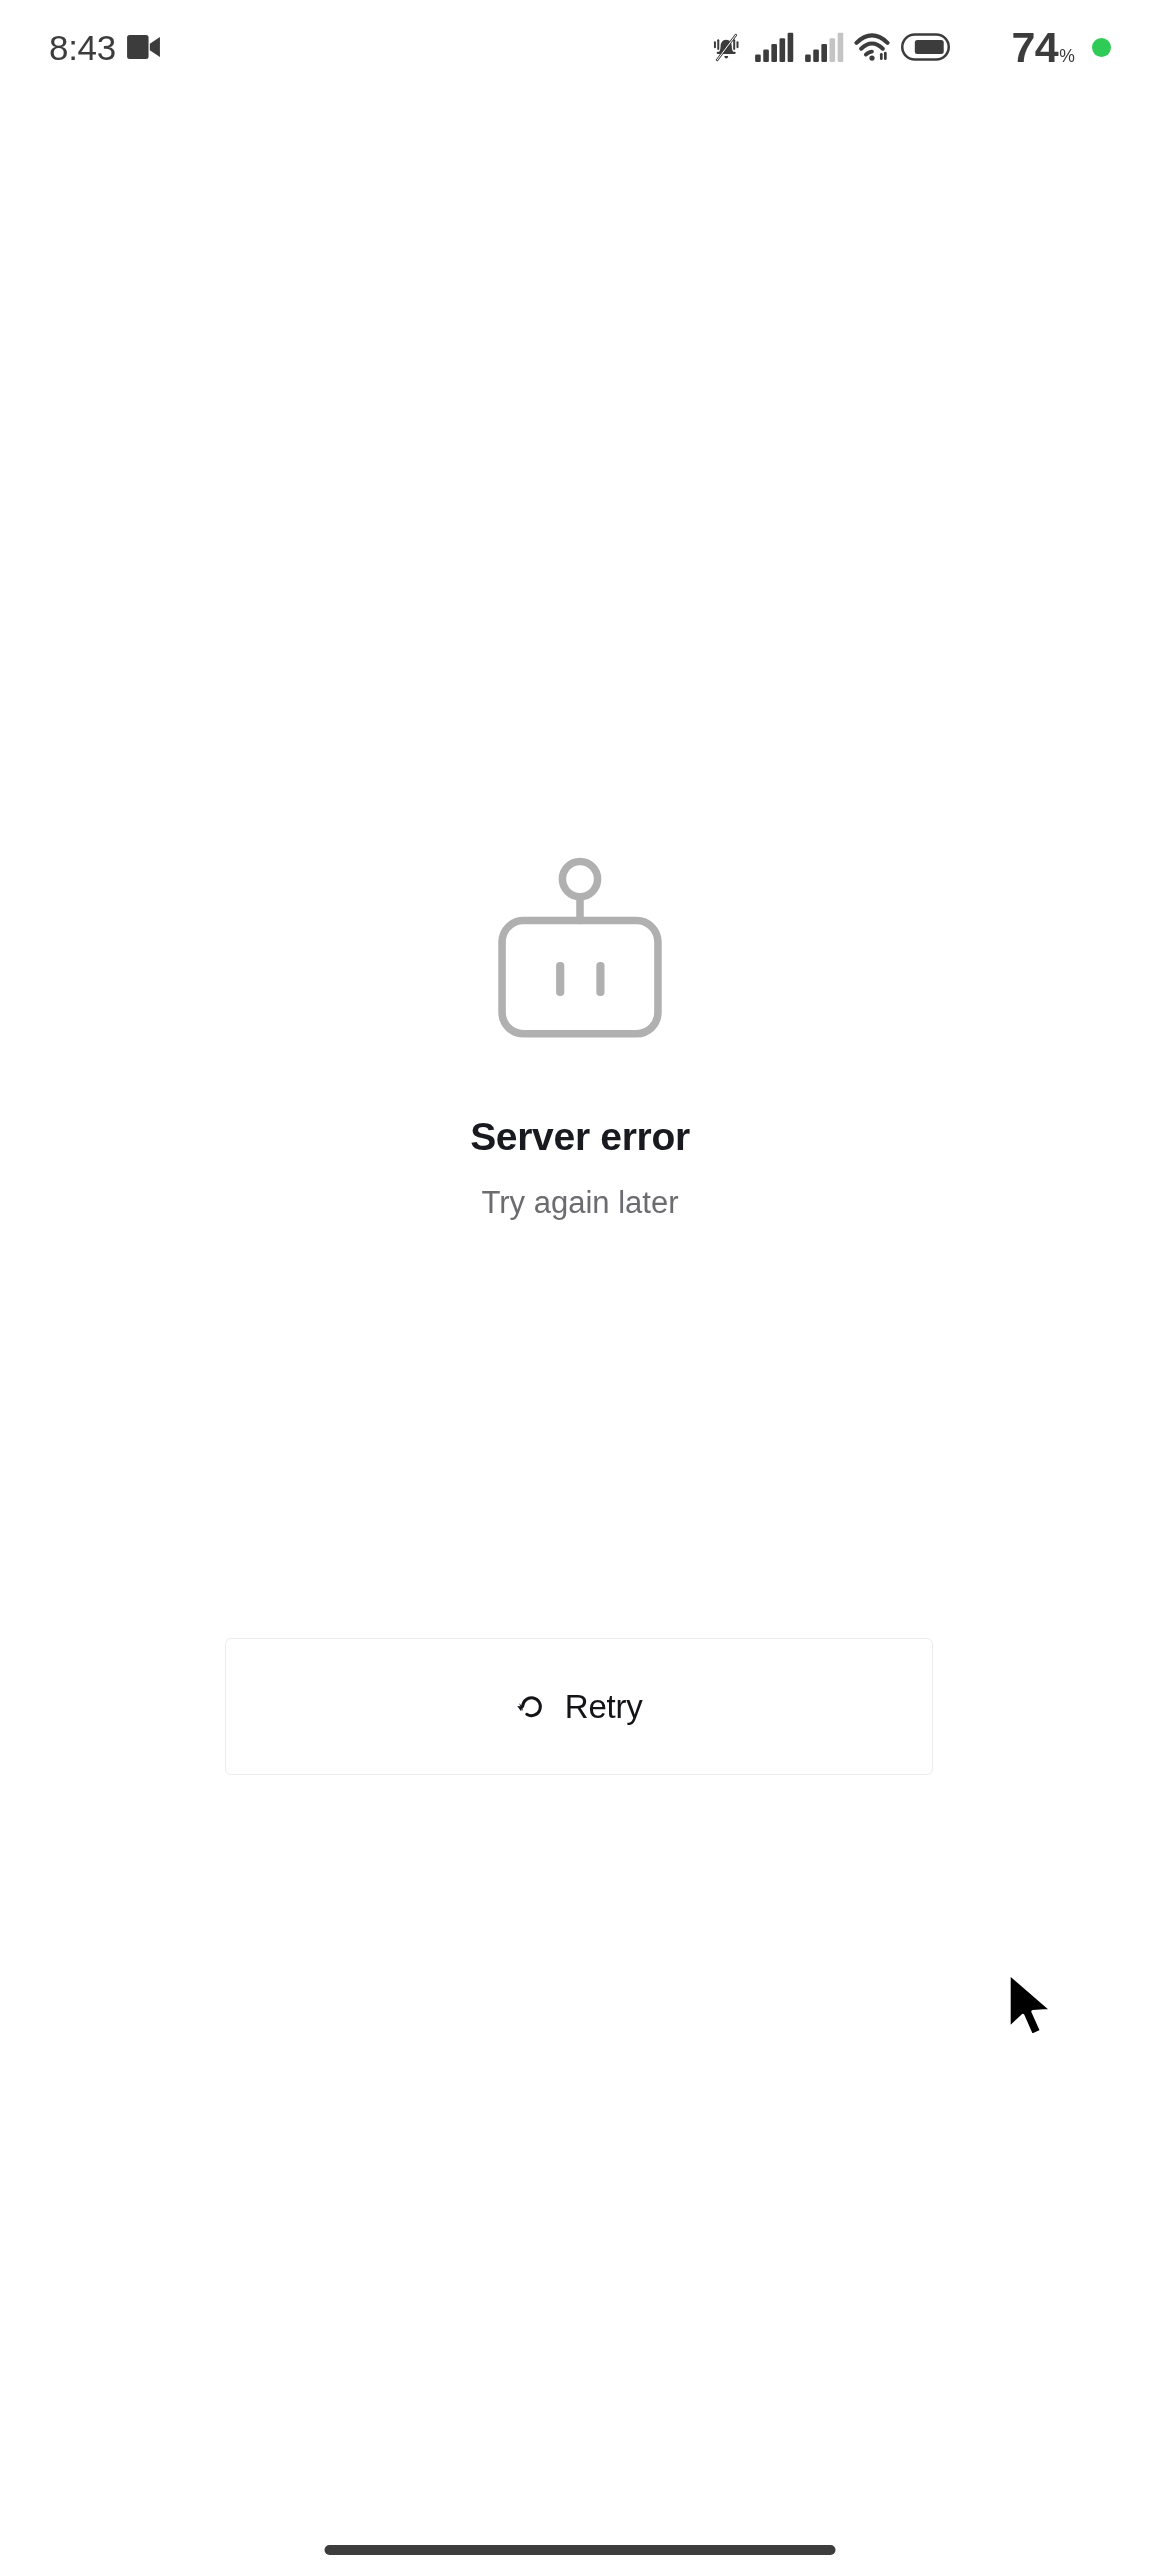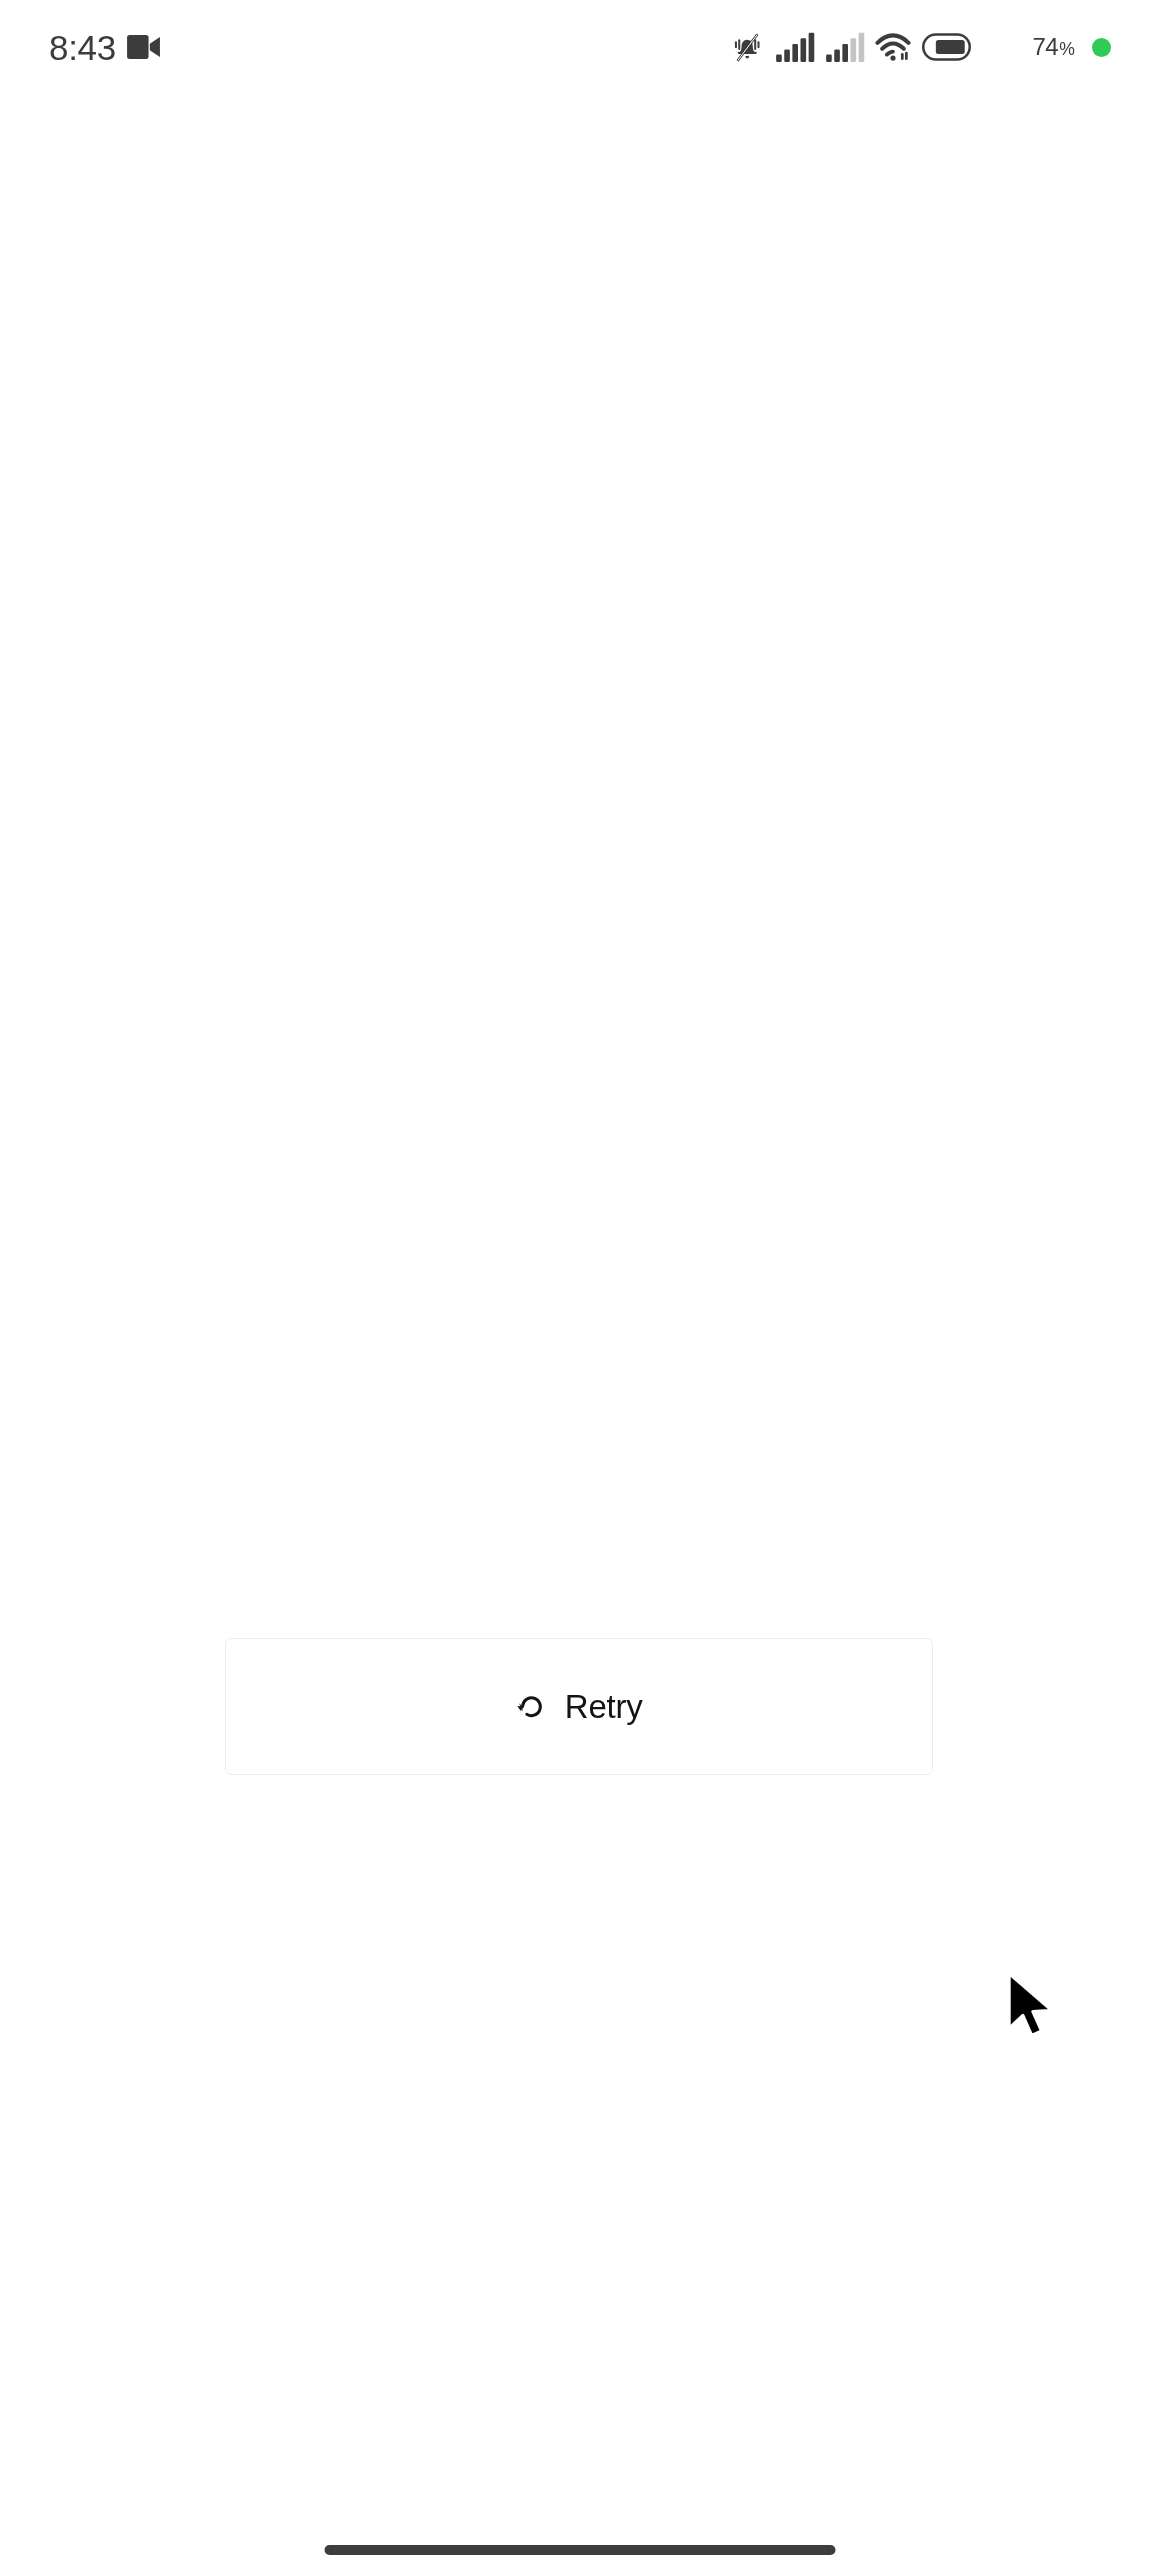--- a/index.html
+++ b/index.html
@@ -56,22 +56,22 @@
     align-items: flex-end;
     justify-content: center;
   }
   .battery-text {
     display: flex;
     align-items: baseline;
     color: #3c3c3c;
     margin-left: 3.8px;
   }
   .battery-num {
-    font-size: 24px;
-    font-weight: 400;
+    font-size: 43px;
+    font-weight: 700;
     line-height: 1;
     letter-spacing: -0.6px;
     margin-left: 47px;
   }
   .battery-pct {
     font-size: 17.6px;
     font-weight: 400;
     line-height: 1;
     margin-left: 1.3px;
   }
@@ -250,20 +250,37 @@
       <span class="battery-num">74</span>
       <span class="battery-pct">%</span>
     </span>
 
     <span class="green-dot" style="background:#2ecc56;"></span>
   </div>
 </div>
 
 <div class="content">
 
+  <div class="error-block">
+
+    <span>
+      <svg class="robot-icon" viewBox="0 0 280 300" xmlns="http://www.w3.org/2000/svg">
+        <g fill="none" stroke="#b0b0b0" stroke-width="12" stroke-linecap="round" stroke-linejoin="round">
+          <circle cx="140" cy="38" r="28"></circle>
+          <path d="M140 66 L140 104"></path>
+          <rect x="16" y="104" width="248" height="180" rx="34"></rect>
+        </g>
+        <rect x="102" y="170" width="13" height="54" rx="6" fill="#b0b0b0"></rect>
+        <rect x="166" y="170" width="13" height="54" rx="6" fill="#b0b0b0"></rect>
+      </svg>
+    </span>
+
+    <div class="error-title">Server error</div>
+    <div class="error-subtitle">Try again later</div>
+  </div>
 
   <div class="retry-button">
     <span>
       <svg class="retry-icon" viewBox="0 0 52 52" xmlns="http://www.w3.org/2000/svg">
         <path d="M12 26 A14 14 0 1 1 18.5 38.2" fill="none" stroke="#131318" stroke-width="4.6" stroke-linecap="round"></path>
         <path d="M12 26 L6.4 21 L12 33.5 Z" fill="#131318"></path>
         <path d="M12 26 L3.5 25.2 L9.5 33.6 Z" fill="#131318"></path>
       </svg>
     </span>
     <span class="retry-label">Retry</span>

